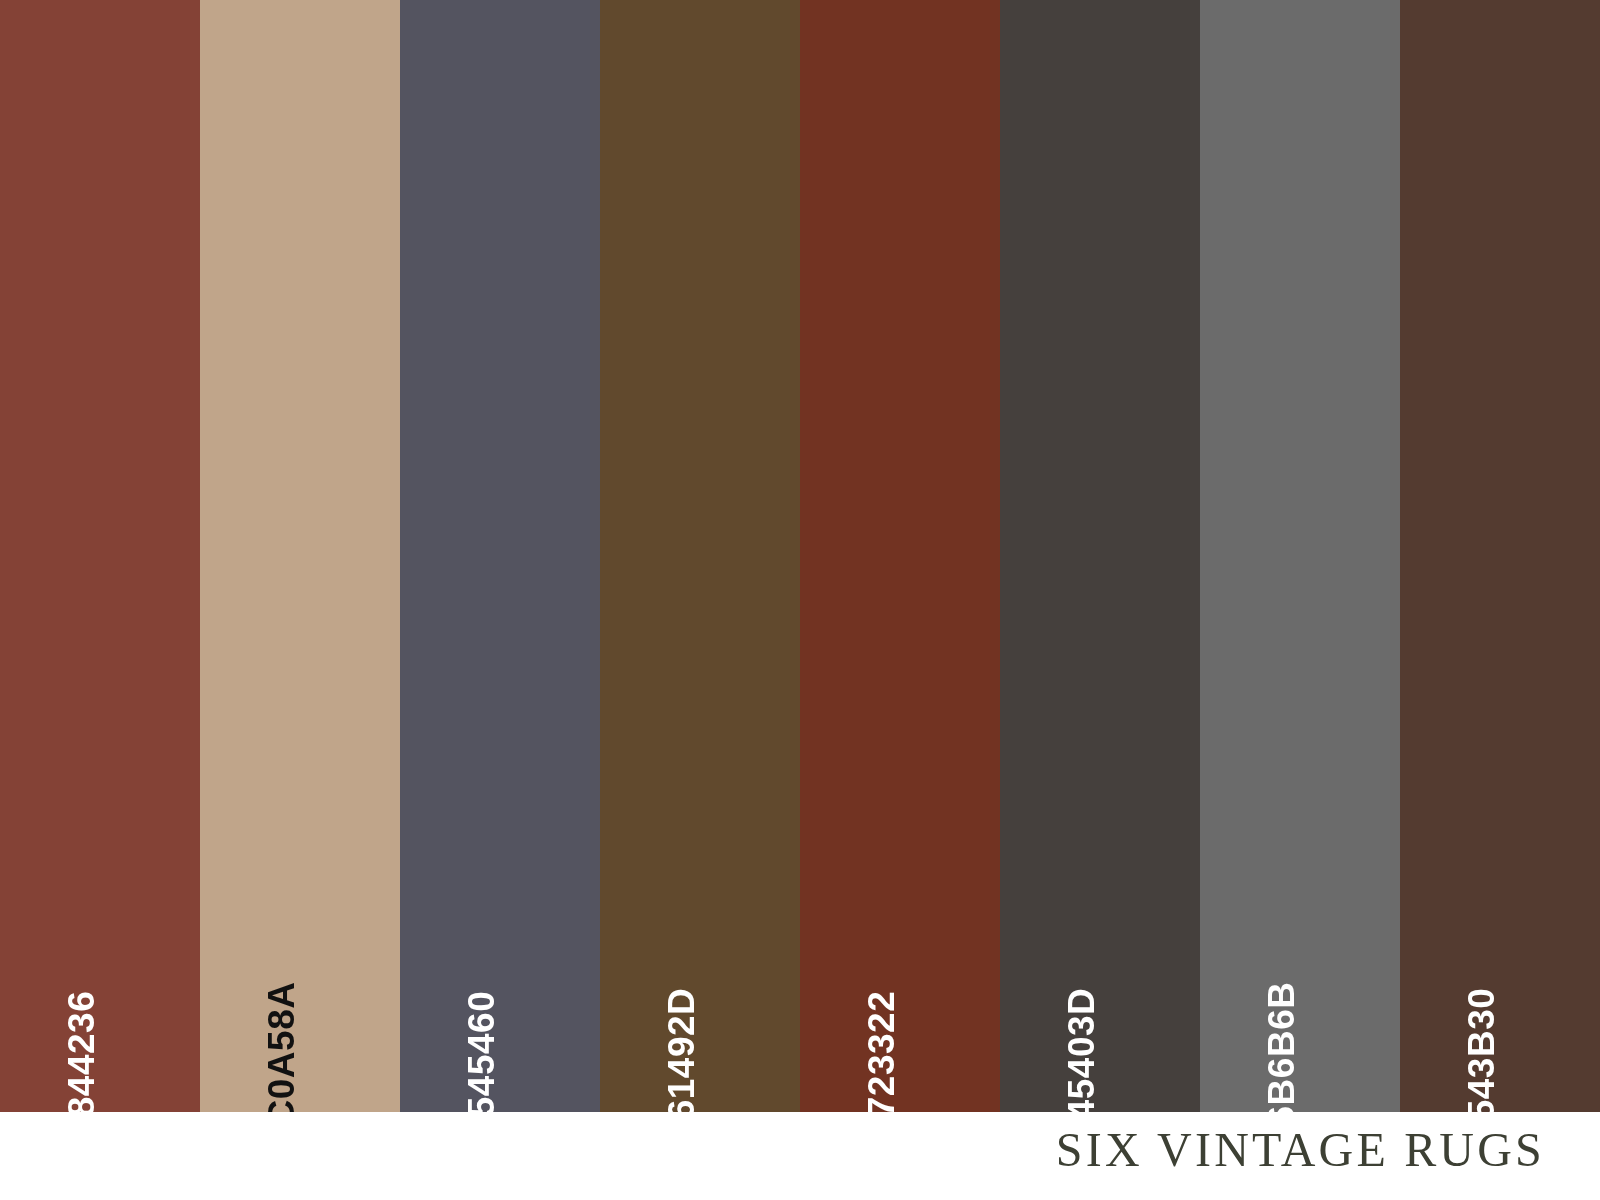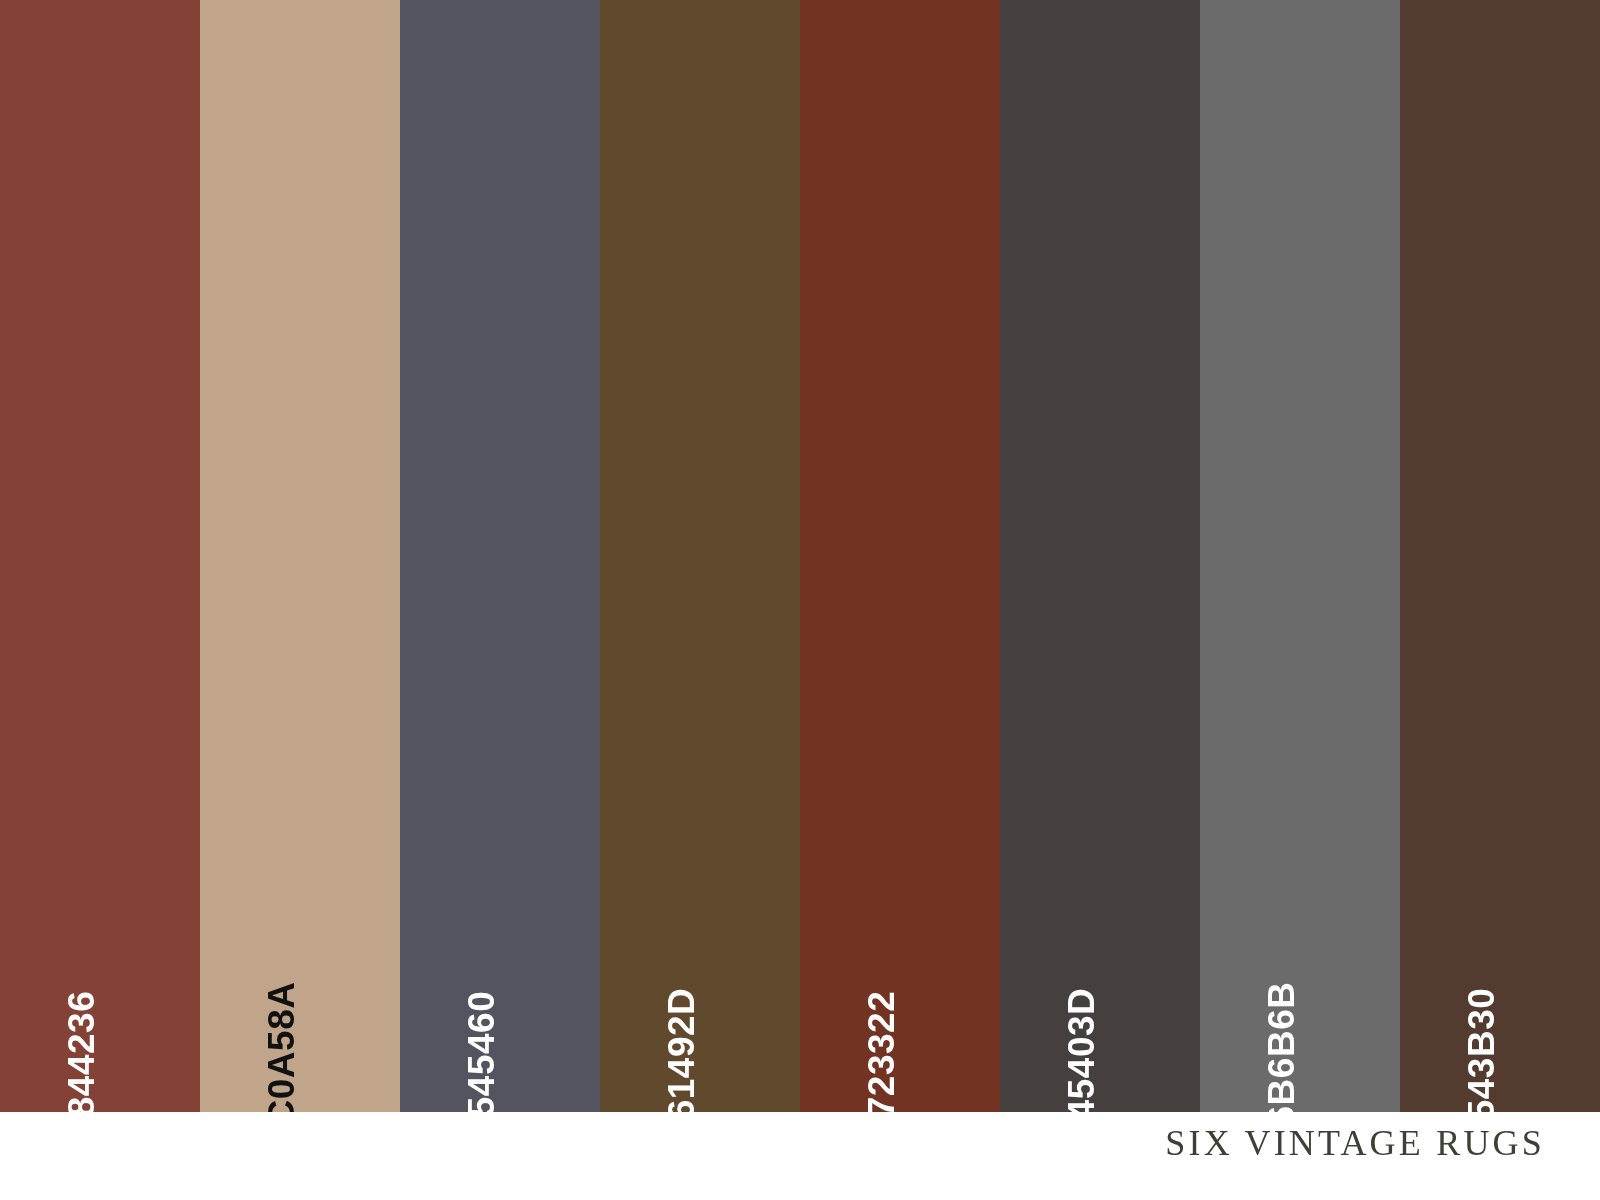--- a/index.html
+++ b/index.html
@@ -76,21 +76,21 @@
     background: #ffffff;
     flex: 0 0 auto;
   }
 
   #brand-wordmark {
     position: absolute;
     right: 55px;
     top: 12px;
     font-family: "Liberation Serif", serif;
     font-weight: normal;
-    font-size: 36px;
+    font-size: 48px;
     letter-spacing: 3.2px;
     color: #3d4034;
     white-space: nowrap;
     line-height: 1.1;
     text-align: center;
   }
 </style>
 </head>
 <body>
 

